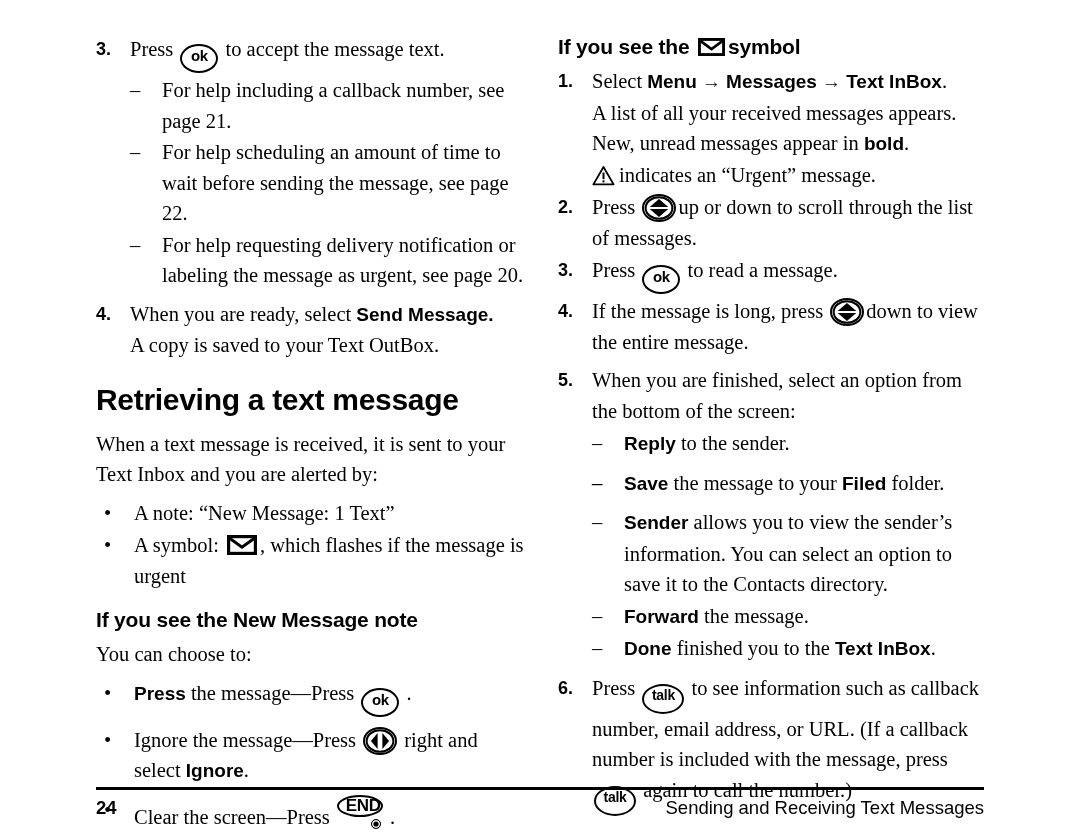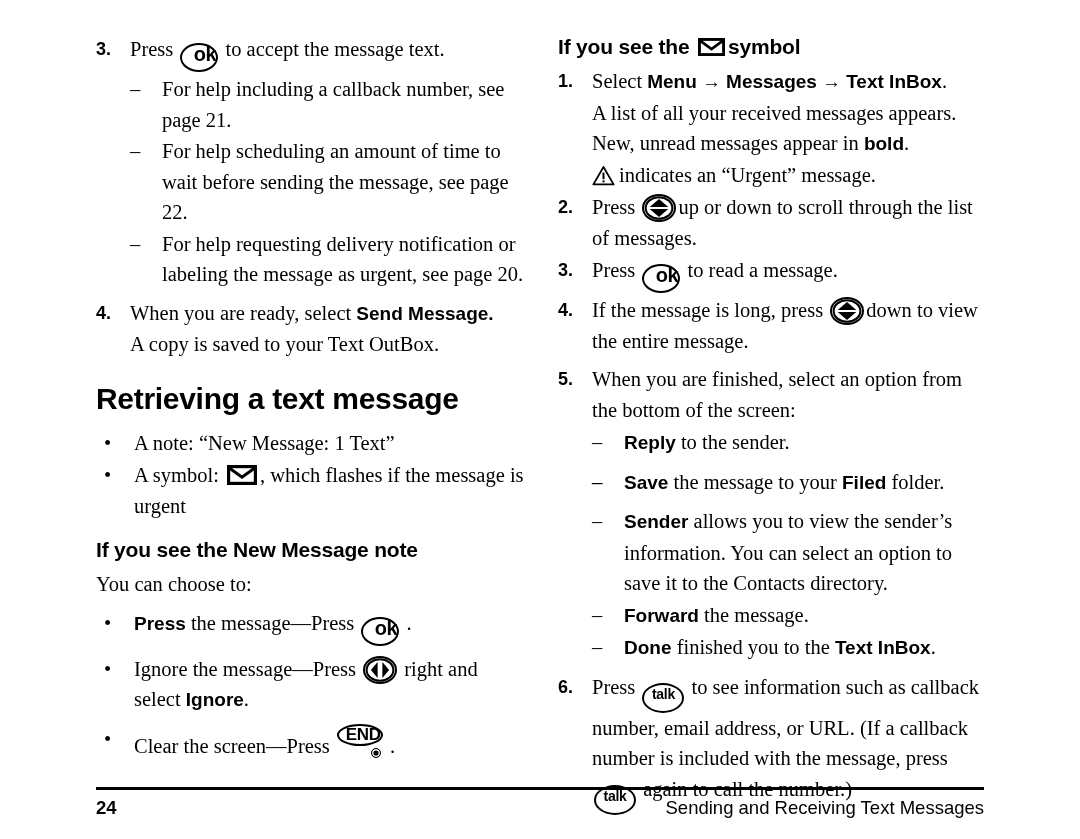--- a/index.html
+++ b/index.html
@@ -113,23 +113,22 @@
     border-radius: 50%;
     background: #fff;
     text-align: center;
     font-family: "Liberation Sans", sans-serif;
     font-weight: bold;
     color: #000;
     margin: 0 2px;
   }
   .key-ok {
     width: 38px; height: 29px;
-    font-size: 20px; line-height: 19px;
+    font-size: 15px; line-height: 19px;
     letter-spacing: -0.3px;
-    text-align: right;
   }
   .key-talk {
     width: 42px; height: 30px;
     font-size: 14px; line-height: 18px;
     letter-spacing: -0.3px;
   }
   .key-end {
     width: 46px; height: 22px;
     font-size: 17px; line-height: 18px;
     letter-spacing: -0.2px;
@@ -220,20 +219,21 @@
       <span>For help requesting delivery notification or labeling the message as urgent, see page 20.</span>
     </div>
 
     <div class="num-item">
       <span class="num">4.</span>
       <span><span>When you are ready, select </span><b class="inline">Send Message.</b><br><span>A copy is saved to your Text OutBox.</span></span>
     </div>
 
     <h2 class="section">Retrieving a text message</h2>
 
+    <div class="plain-para sp-6">When a text message is received, it is sent to your Text Inbox and you are alerted by:</div>
 
     <div class="bul-item">
       <span class="bul">•</span>
       <span>A note: “New Message: 1 Text”</span>
     </div>
     <div class="bul-item">
       <span class="bul">•</span>
       <span><span>A symbol:</span>
         <span class="env-icon">
           <svg viewBox="0 0 30 20">

